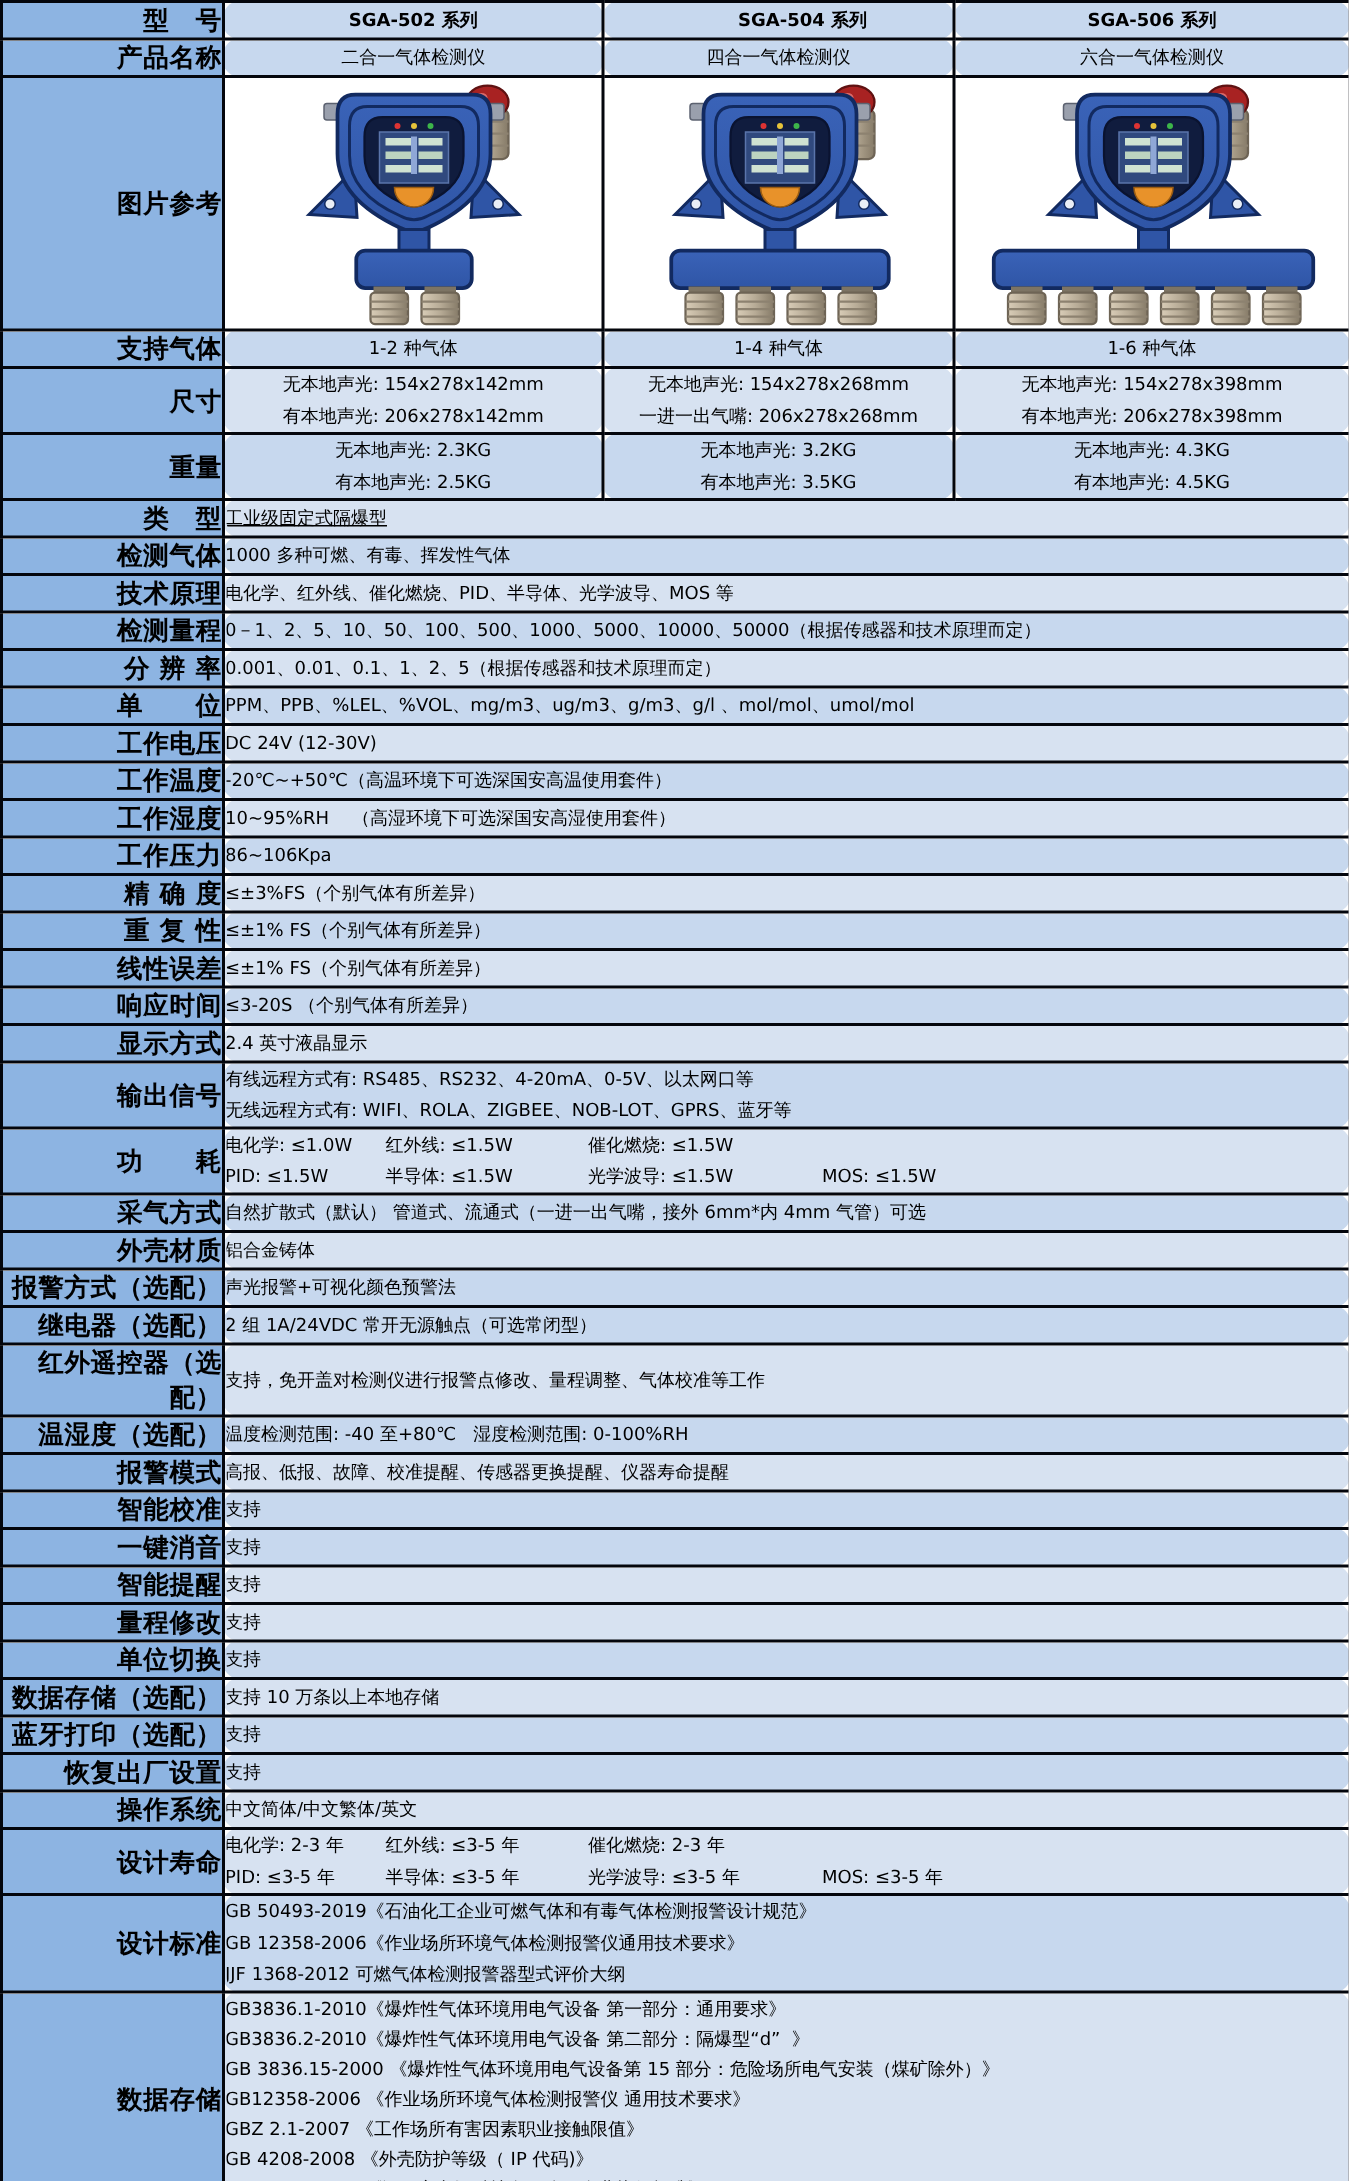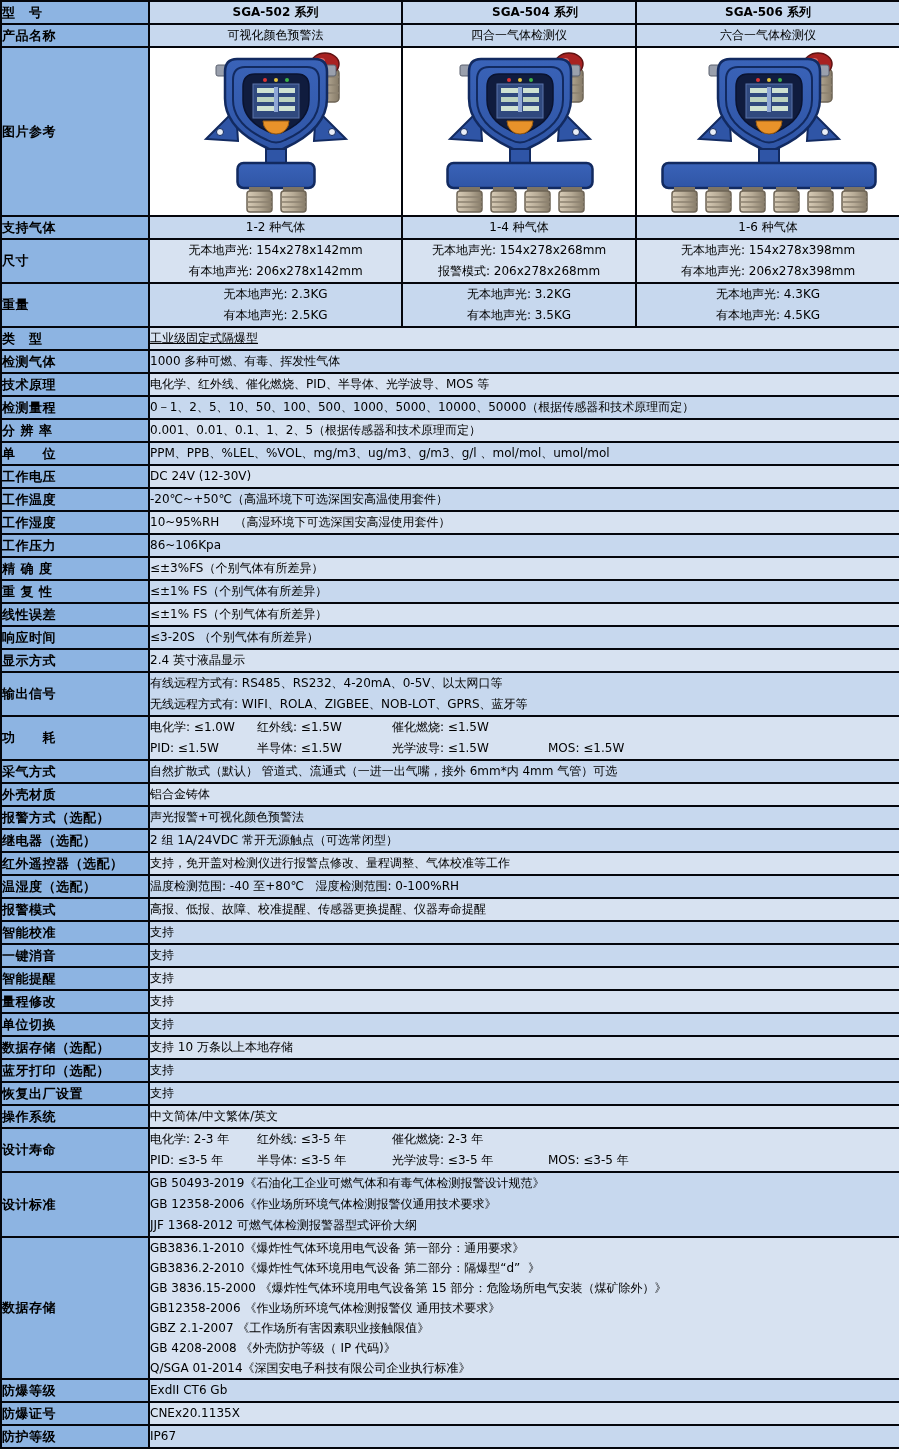--- a/index.html
+++ b/index.html
@@ -1,21 +1,21 @@
 <!DOCTYPE html>
 <html><head>
 <meta charset="utf-8">
 <style>
   html,body{margin:0;padding:0;background:#ffffff;}
   body{font-family:"DejaVu Sans","Liberation Sans",sans-serif;color:#000;}
   .wrap{width:899px;}
   table.spec{border-collapse:collapse;width:899px;table-layout:fixed;}
   table.spec td{border:2px solid #04060c;padding:0;vertical-align:middle;overflow:hidden;}
-  td.lbl{background:#8db4e2;text-align:left;font-weight:bold;font-size:13px;letter-spacing:.5px;}
-  td.val{font-size:12px;padding:1px 7px;}
+  td.lbl{background:#8db4e2;text-align:right;font-weight:bold;font-size:17px;letter-spacing:.5px;}
+  td.val{font-size:12px;padding:1px 7px;border-radius:10px;}
   td.center{text-align:center;}
   .line{line-height:21px;white-space:pre-wrap;}
   .line.sm{line-height:20px;}
   .und{text-decoration:underline;}
   .bg-lt{background:#d7e2f1;}
   .bg-dk{background:#c7d8ee;}
   .bg-hd{background:#c7d8ee;}
   td.imgcell{background:#ffffff;text-align:center;height:167px;vertical-align:middle;}
   td.imgcell svg{display:inline-block;vertical-align:middle;}
   .sg{display:inline-block;}
@@ -44,21 +44,21 @@
           <td class="val center bg-hd">
             <div class="line" style="font-weight: bold; padding-left: 32px;">SGA-504 系列</div>
           </td>
           <td class="val center bg-hd">
             <div class="line" style="font-weight: bold;">SGA-506 系列</div>
           </td>
         </tr>
         <tr>
           <td class="lbl">产品名称</td>
           <td class="val center bg-hd">
-            <div class="line">可视化颜色预警法</div>
+            <div class="line">二合一气体检测仪</div>
           </td>
           <td class="val center bg-hd">
             <div class="line">四合一气体检测仪</div>
           </td>
           <td class="val center bg-hd">
             <div class="line">六合一气体检测仪</div>
           </td>
         </tr>
         <tr>
           <td class="lbl">图片参考</td>
@@ -304,21 +304,21 @@
           </td>
         </tr>
         <tr>
           <td class="lbl">尺寸</td>
           <td class="val center bg-lt">
             <div class="line">无本地声光: 154x278x142mm</div>
             <div class="line">有本地声光: 206x278x142mm</div>
           </td>
           <td class="val center bg-lt">
             <div class="line">无本地声光: 154x278x268mm</div>
-            <div class="line">报警模式: 206x278x268mm</div>
+            <div class="line">一进一出气嘴: 206x278x268mm</div>
           </td>
           <td class="val center bg-lt">
             <div class="line">无本地声光: 154x278x398mm</div>
             <div class="line">有本地声光: 206x278x398mm</div>
           </td>
         </tr>
         <tr>
           <td class="lbl">重量</td>
           <td class="val center bg-dk">
             <div class="line">无本地声光: 2.3KG</div>

